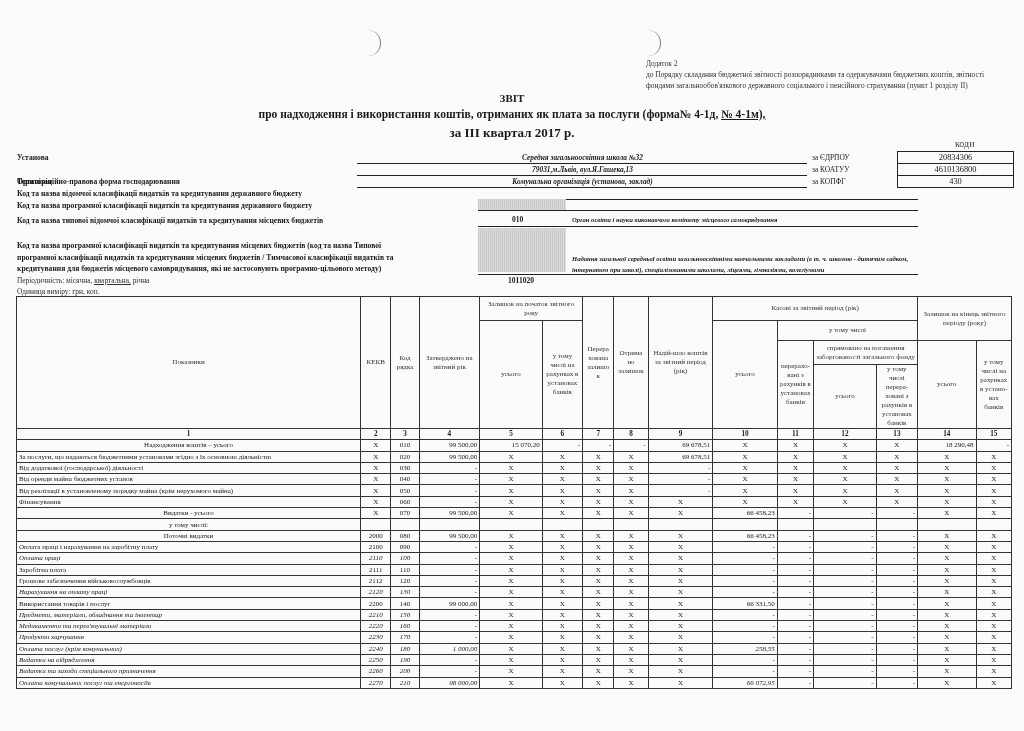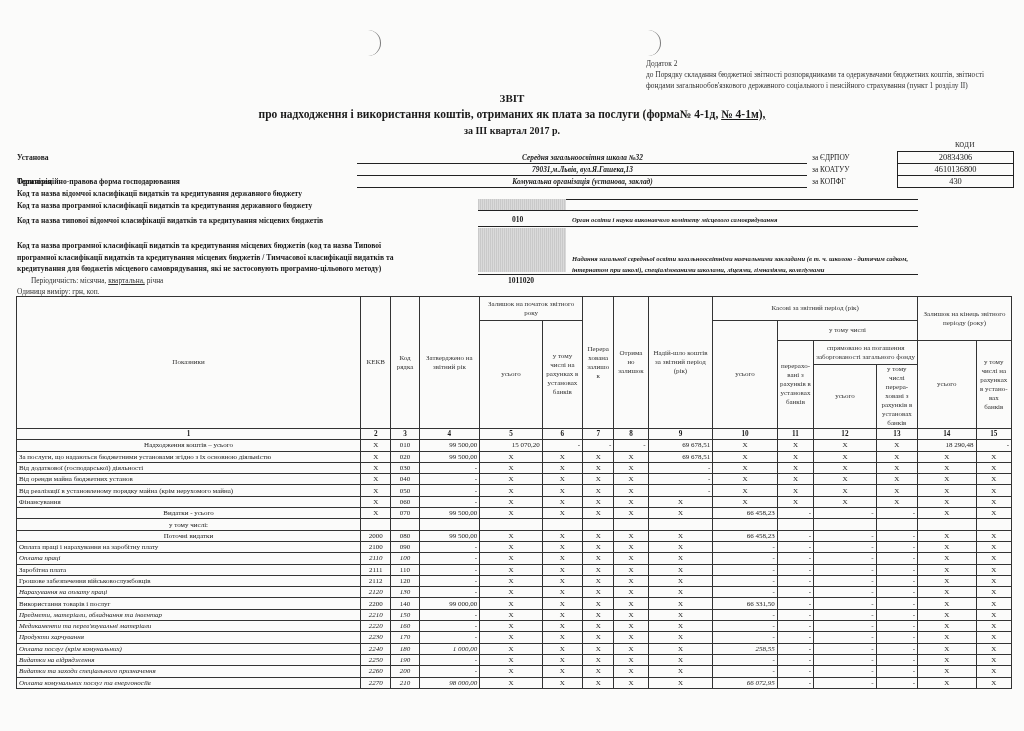--- a/index.html
+++ b/index.html
@@ -3,21 +3,21 @@
 <meta charset="utf-8">
 <style>
   html, body { margin:0; padding:0; }
   body { width:1024px; height:731px; background:#fbfbfa; position:relative; overflow:hidden;
          font-family:"Liberation Serif","DejaVu Serif",serif; color:#1a1a1a; }
   .hole { position:absolute; width:14px; height:26px; border-right:1.5px solid #777; border-radius:0 14px 14px 0; }
   .annex { position:absolute; left:646px; top:58px; font-size:7.4px; line-height:11px; color:#333; }
   .title { position:absolute; left:0; width:1024px; text-align:center; font-weight:bold; }
   .t1 { top:92px; font-size:11px; }
   .t2 { top:108px; font-size:11.5px; }
-  .t3 { top:125px; font-size:10px; }
+  .t3 { top:125px; font-size:13px; }
   .formno { text-decoration:underline; }
   .codes-label { position:absolute; left:955px; top:138px; font-size:10px; color:#444; }
   .lbl { position:absolute; left:17px; font-size:7.6px; font-weight:bold; white-space:nowrap; }
   .val { position:absolute; font-size:7.4px; font-style:italic; font-weight:bold; text-align:center; }
   .uline { position:absolute; border-bottom:1px solid #222; }
   .za { position:absolute; left:812px; font-size:7.4px; }
   .codebox { position:absolute; left:897px; width:115px; height:11px; border:1px solid #222; font-size:8.4px; text-align:center; line-height:11px; }
   .grayblk { position:absolute; background:repeating-linear-gradient(90deg,#c9c9c9 0 1px,#dadada 1px 2px); }
   .code-num { position:absolute; font-size:7.6px; font-weight:bold; }
   .code-desc { position:absolute; font-size:6.6px; font-style:italic; font-weight:bold; line-height:11px; }
@@ -89,21 +89,21 @@
   <div>програмної класифікації видатків та кредитування місцевих бюджетів / Тимчасової класифікації видатків та</div>
   <div>кредитування для бюджетів місцевого самоврядування, які не застосовують програмно-цільового методу)</div>
 </div>
 <div class="code-num" style="left:508px;top:276px;">1011020</div>
 <div class="code-desc" style="left:572px;top:253px;">
   <div>Надання загальної середньої освіти загальноосвітніми навчальними закладами (в т. ч. школою - дитячим садком,</div>
   <div>інтернатом при школі), спеціалізованими школами, ліцеями, гімназіями, колегіумами</div>
 </div>
 <div class="uline" style="left:478px;width:440px;top:274px;border-bottom-width:1.5px;"></div>
 
-<div class="small" style="top:276px;margin-left:14px;"><span>Періодичність: місячна, </span><span style="text-decoration:underline;">квартальна,</span><span> річна</span></div>
+<div class="small" style="top:276px;"><span>Періодичність: місячна, </span><span style="text-decoration:underline;">квартальна,</span><span> річна</span></div>
 <div class="small" style="top:287px;">Одиниця виміру: грн, коп.</div>
 
 <table class="rep">
   <colgroup>
     <col style="width:341px">
       <col style="width:30px">
       <col style="width:28px">
       <col style="width:60px">
     <col style="width:62px">
       <col style="width:40px">

